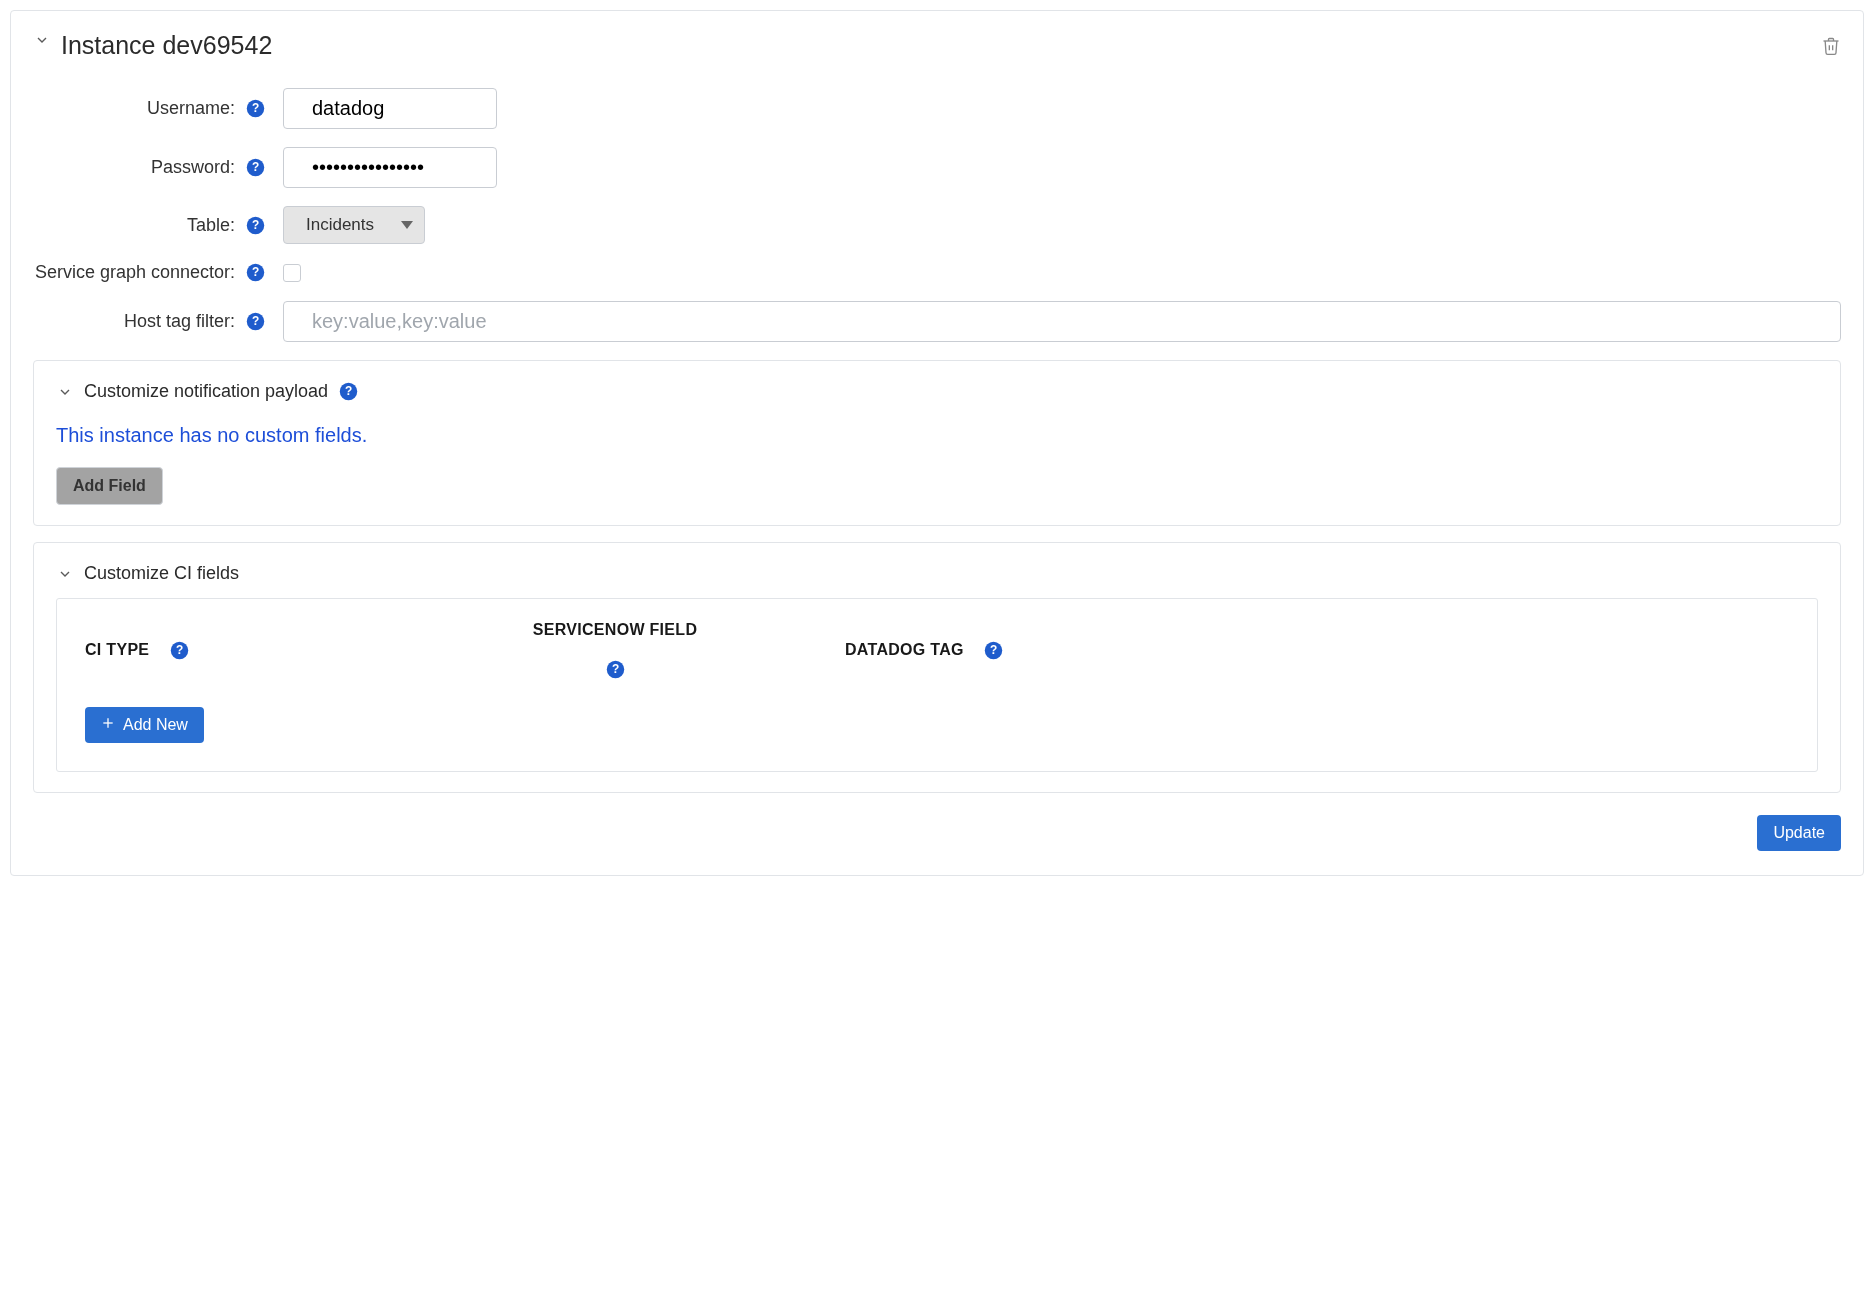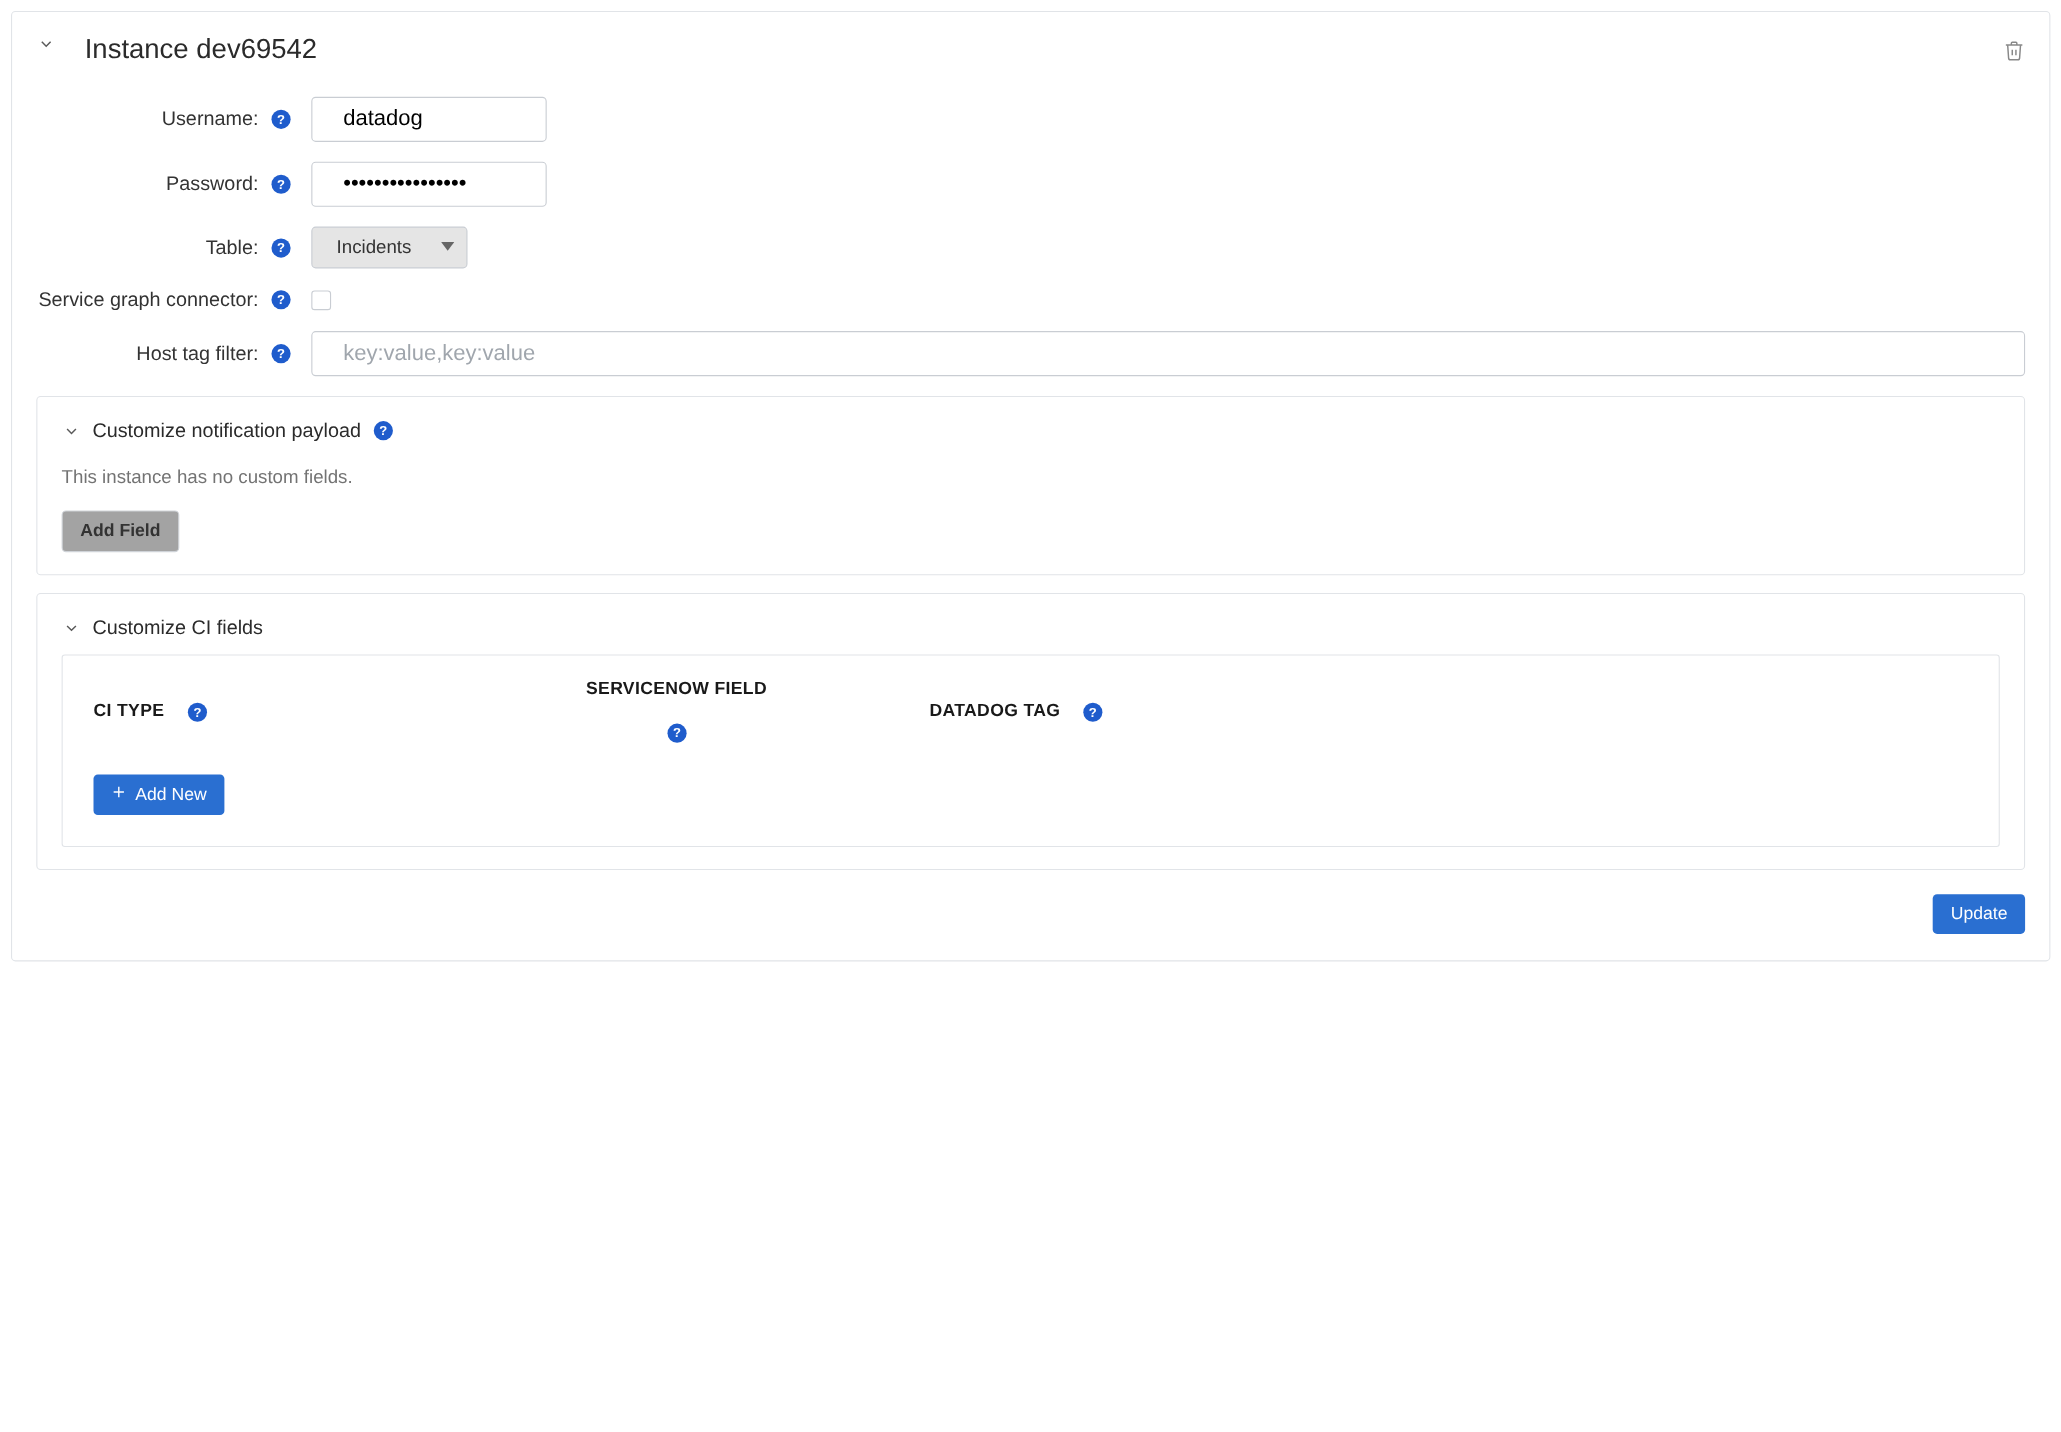--- a/index.html
+++ b/index.html
@@ -17,21 +17,21 @@
   }
   .panel-header {
     display: flex;
     align-items: center;
     justify-content: space-between;
     margin-bottom: 28px;
   }
   .panel-title-wrap {
     display: flex;
     align-items: flex-start;
-    gap: 26px;
+    gap: 10px;
   }
   .panel-title {
     font-size: 25px;
     font-weight: 400;
     color: #2b2b2b;
   }
   .chevron-icon {
     display: inline-flex;
     align-items: center;
     justify-content: center;
@@ -129,22 +129,22 @@
     align-items: center;
     gap: 10px;
     margin-bottom: 22px;
   }
   .section-title {
     font-size: 18px;
     font-weight: 400;
     color: #2b2b2b;
   }
   .empty-text {
-    font-size: 17px;
-    color: #737373;
+    font-size: 20px;
+    color: #1d4ed8;
     margin-bottom: 20px;
   }
   .btn {
     display: inline-flex;
     align-items: center;
     gap: 8px;
     font-size: 16px;
     padding: 9px 16px;
     border-radius: 4px;
     cursor: pointer;

